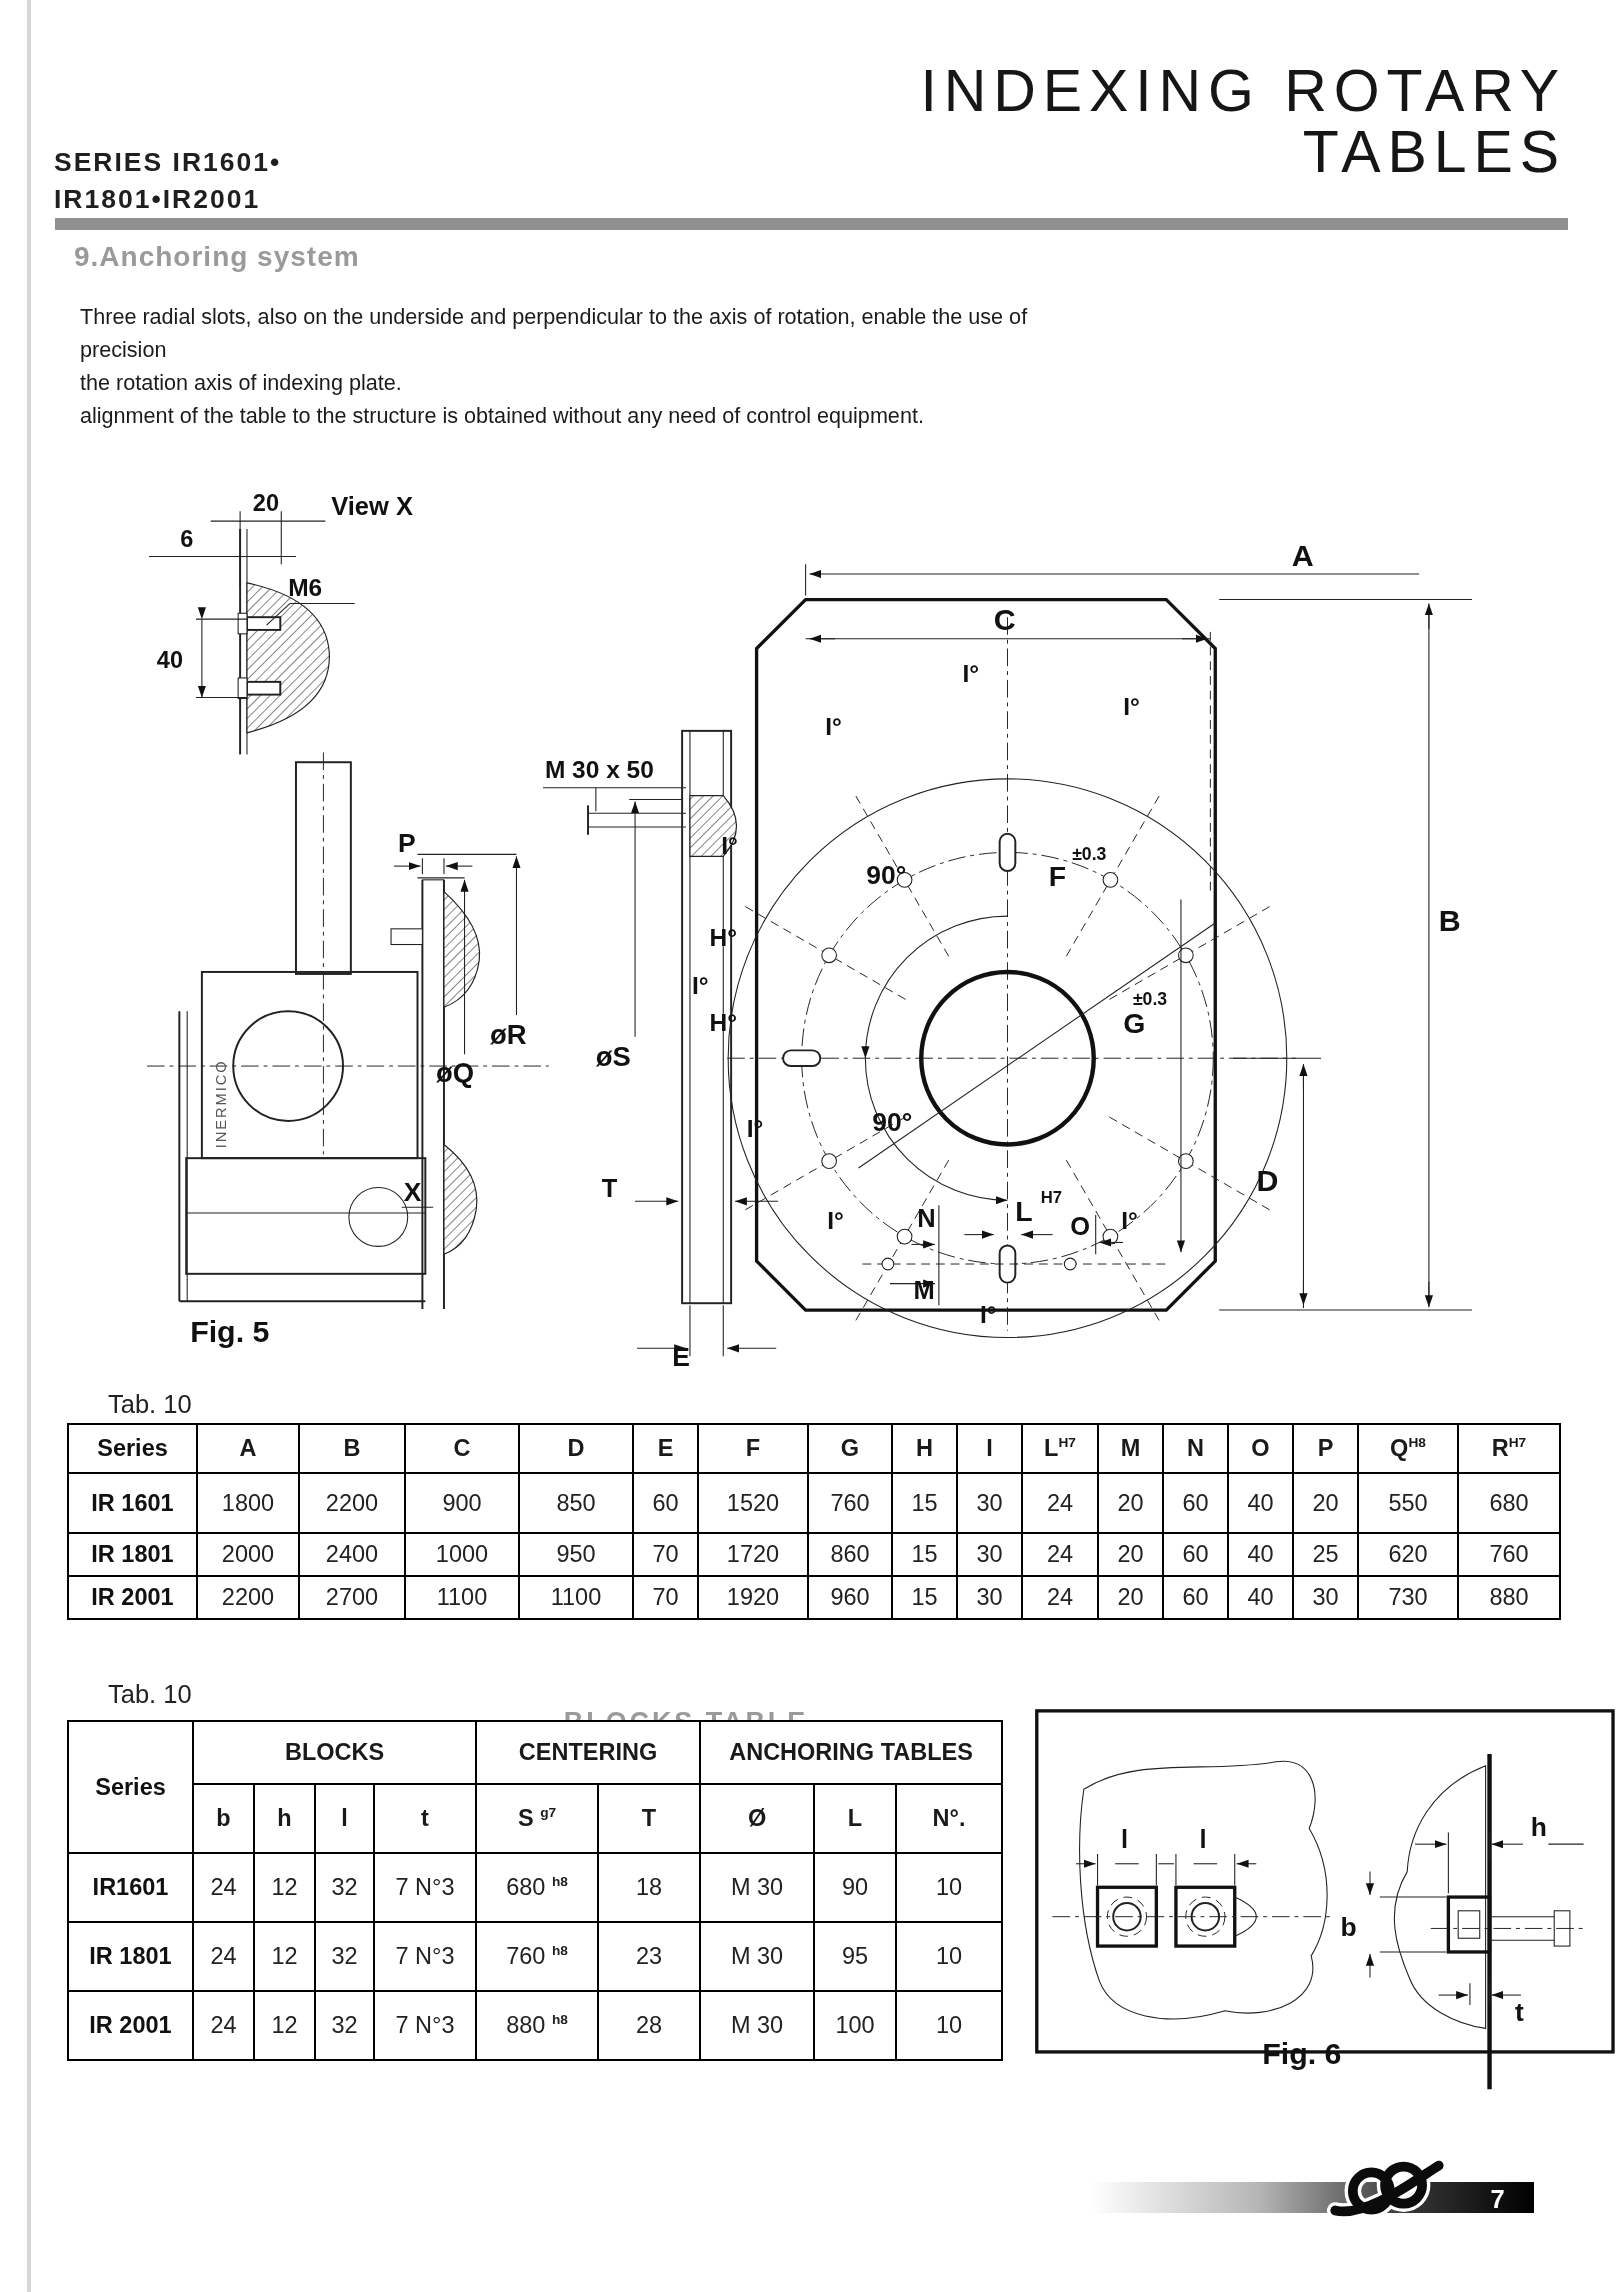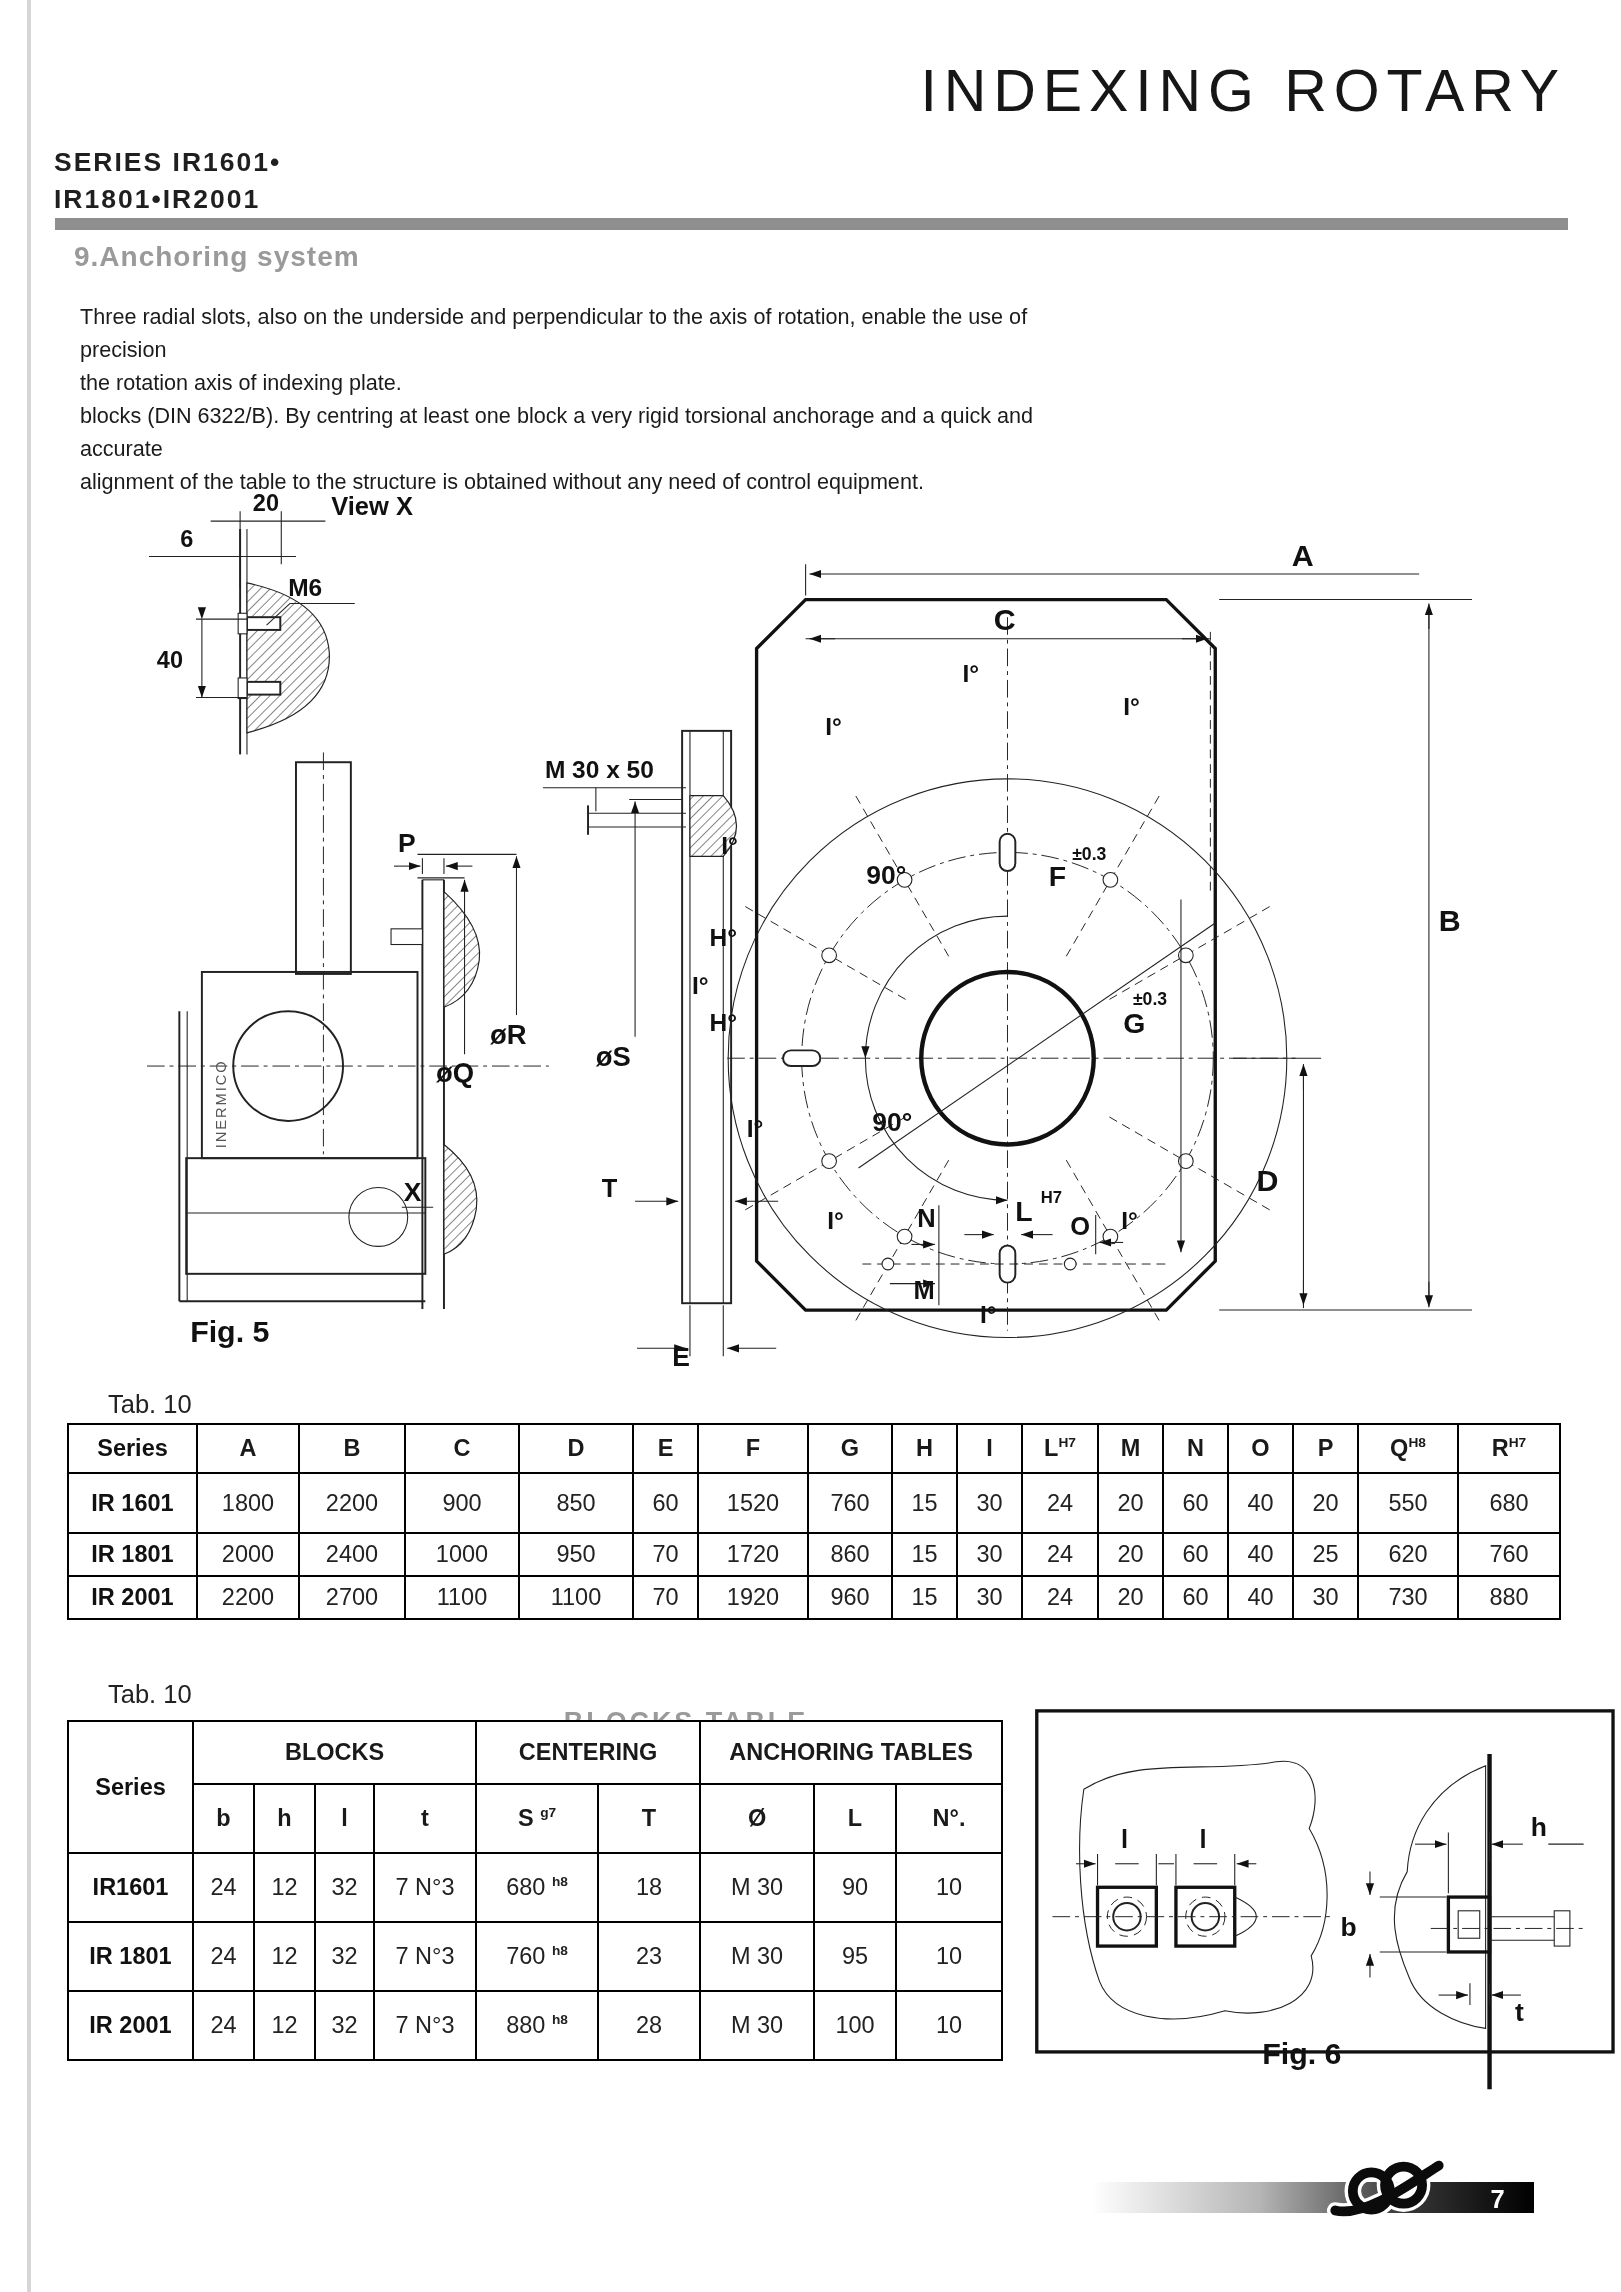--- a/index.html
+++ b/index.html
@@ -42,27 +42,27 @@
 </head>
 <body>
 
 <div id="page">
 
   <div class="abs edge-line"></div>
 
   <div class="abs series series1">SERIES IR1601•</div>
   <div class="abs series series2">IR1801•IR2001</div>
   <div class="abs big-title big1">INDEXING ROTARY</div>
+  <div class="abs big-title big2">TABLES</div>
   <div class="abs gray-bar"></div>
 
   <div class="abs sec-head">9.Anchoring system</div>
   <div class="abs para">
     <div>Three radial slots, also on the underside and perpendicular to the axis of rotation, enable the use of precision</div>
     <div>the rotation axis of indexing plate.</div>
-    <div>blocks (DIN 6322/B). By centring at least one block a very rigid torsional anchorage and a quick and accurate</div>
     <div>alignment of the table to the structure is obtained without any need of control equipment.</div>
   </div>
 
   <svg class="abs" style="left:0;top:470px" width="1621" height="902" viewBox="0 0 1654 920">
     <defs>
       <pattern id="hx" width="7" height="7" patternUnits="userSpaceOnUse" patternTransform="rotate(45)">
         <rect width="7" height="7" fill="#fff"></rect>
         <line x1="0" y1="0" x2="0" y2="7" stroke="#333" stroke-width="1.2"></line>
       </pattern>
       <marker id="aR" markerWidth="13" markerHeight="10" refX="11" refY="5" orient="auto">

